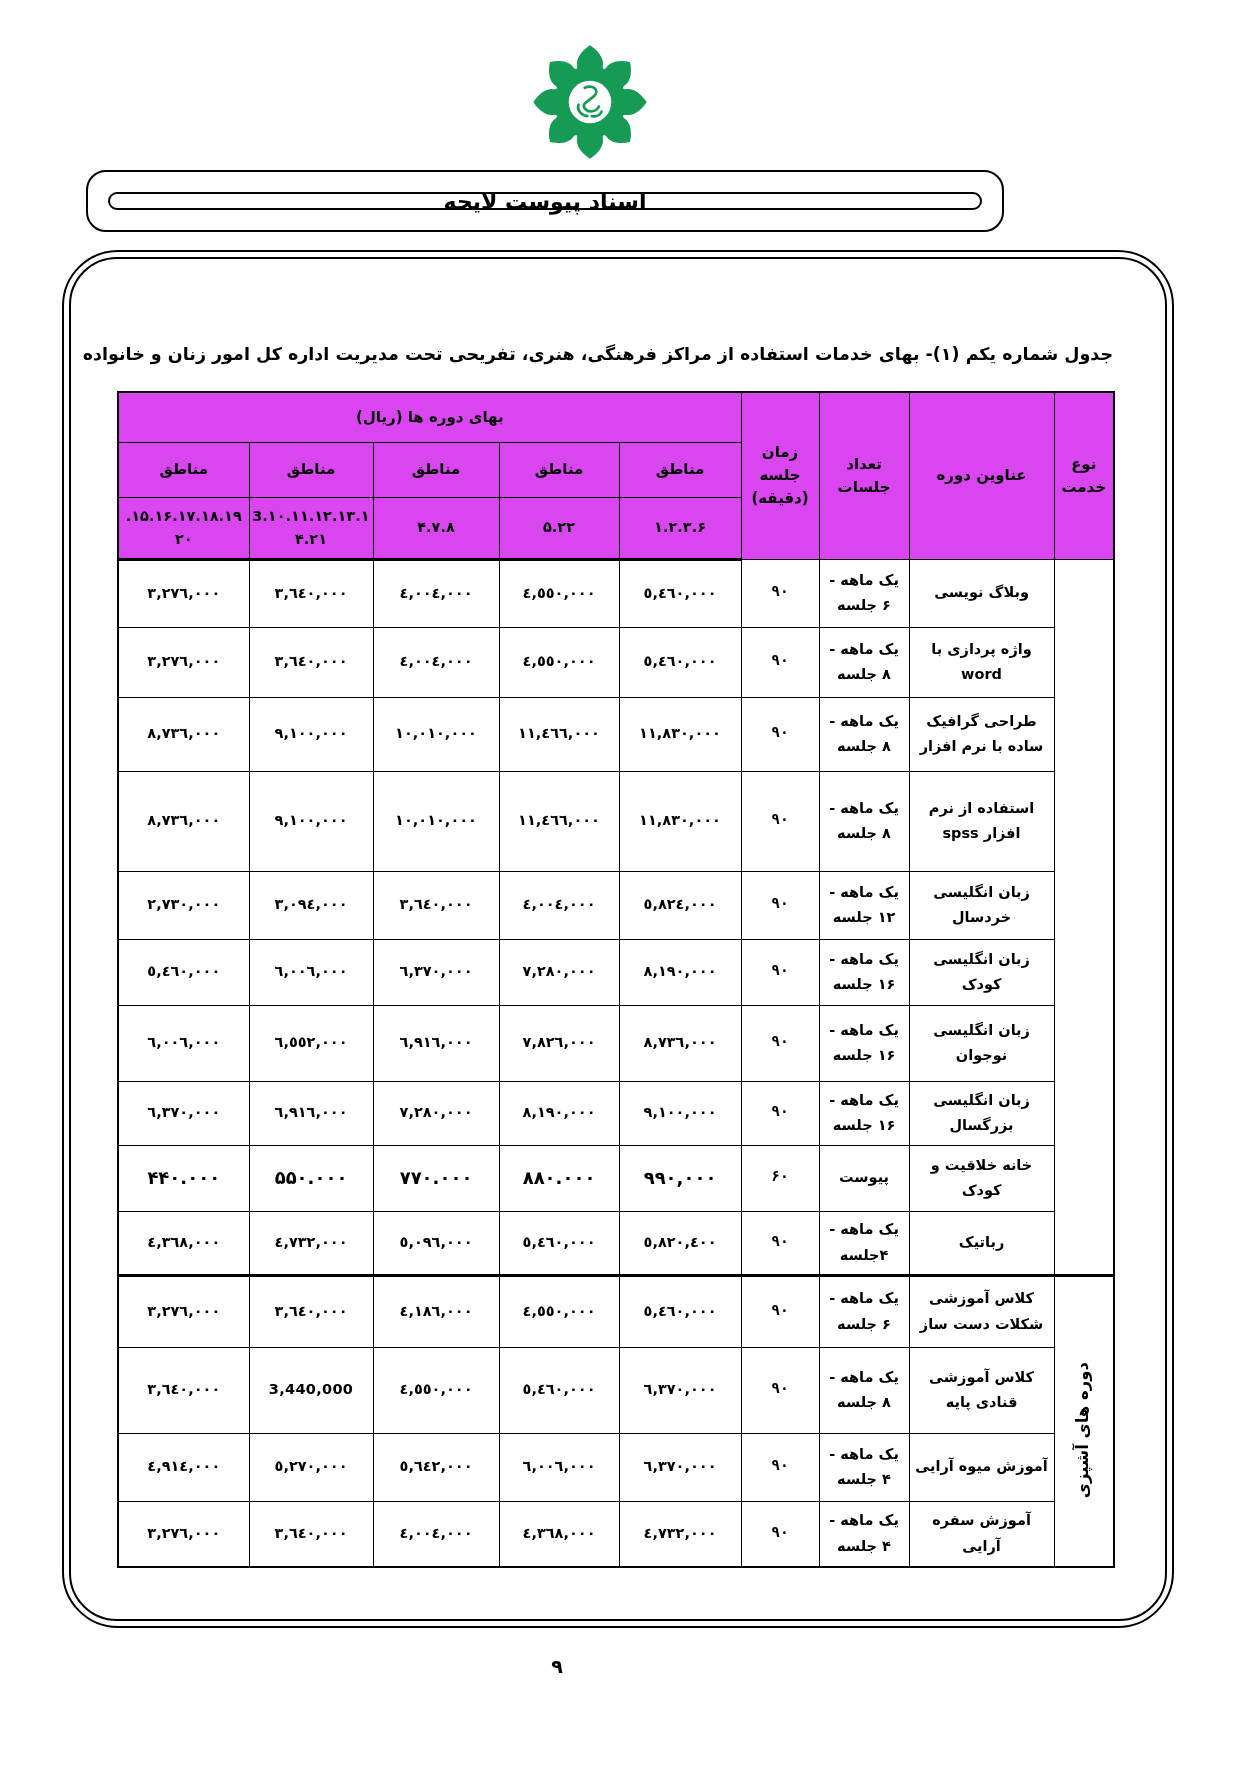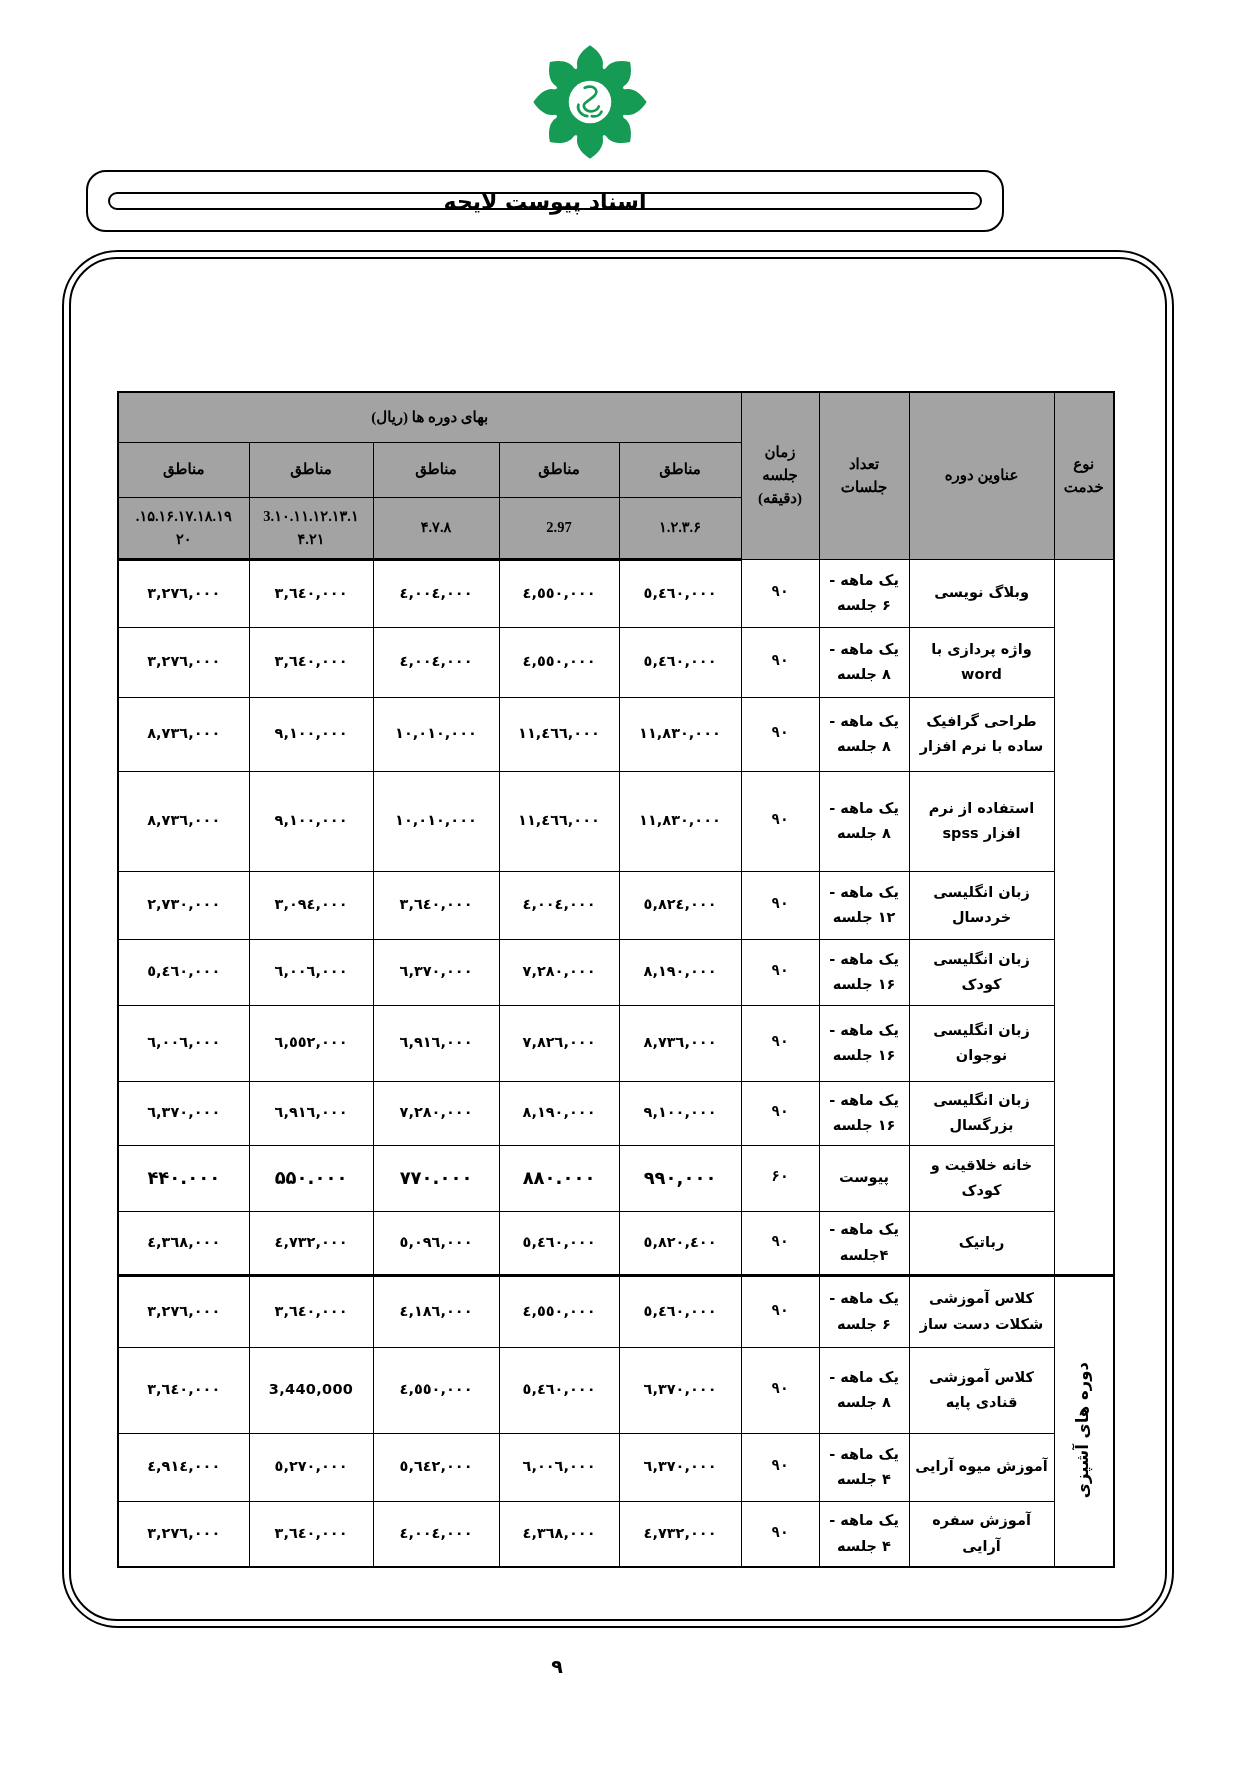--- a/index.html
+++ b/index.html
@@ -34,21 +34,21 @@
   table.fees{
     position:absolute;left:117px;top:391px;width:996px;
     border-collapse:collapse;table-layout:fixed;
     border:2.5px solid #000;
     font-weight:bold;
   }
   table.fees th,table.fees td{
     border:1.2px solid #000;text-align:center;vertical-align:middle;
     white-space:pre-line;padding:2px 3px;box-sizing:border-box;overflow:hidden;
   }
-  table.fees thead th{background:#a3a3a3;font-size:15px;font-weight:bold;line-height:1.55;font-family:Liberation Serif, serif;}
+  table.fees thead th{background:#d946ef;font-size:15px;font-weight:bold;line-height:1.55;}
   table.fees thead tr.regions-numbers th{border-bottom:3px solid #000;font-size:14.5px;}
   table.fees td{background:#fff;font-size:14.5px;line-height:1.75;}
   td.price{font-size:14px;letter-spacing:.3px;}
   td.course{font-size:15px;margin-top:48px;}
   td.sess{font-size:14.5px;margin-top:6px;}
   td.time{font-size:15px;font-family:Liberation Mono, monospace;}
   tr.group-start td{border-top:3px solid #000;}
   td.svc{background:#fff;}
   .vtext{
     display:inline-block;writing-mode:vertical-rl;transform:rotate(180deg);
@@ -104,20 +104,21 @@
   <div class="title-box">
     <div class="title-box-inner">
       <span>اسناد پیوست لایحه</span>
     </div>
   </div>
 
   <div class="frame">
     <div class="frame-inner"></div>
   </div>
 
+  <div class="table-title">جدول شماره یکم (۱)- بهای خدمات استفاده از مراکز فرهنگی، هنری، تفریحی تحت مدیریت اداره کل امور زنان و خانواده</div>
 
   <table class="fees" dir="rtl">
     <colgroup>
       <col style="width:60px">
         <col style="width:145px">
         <col style="width:90px">
         <col style="width:78px">
       <col style="width:122px">
         <col style="width:120px">
         <col style="width:126px">
@@ -138,21 +139,21 @@
       </tr>
       <tr style="height:55px">
         <th>مناطق</th>
         <th>مناطق</th>
         <th>مناطق</th>
         <th>مناطق</th>
         <th>مناطق</th>
       </tr>
       <tr class="regions-numbers" style="height:62px">
         <th>۱.۲.۳.۶</th>
-        <th>2.97</th>
+        <th>۵.۲۲</th>
         <th>۴.۷.۸</th>
         <th>3.۱۰.۱۱.۱۲.۱۳.۱
 ۴.۲۱</th>
         <th>۱۵.۱۶.۱۷.۱۸.۱۹.‎
 ۲۰</th>
       </tr>
     </thead>
     <tbody>
       <tr style="height:68px">
         <td class="svc" rowspan="10"></td>

